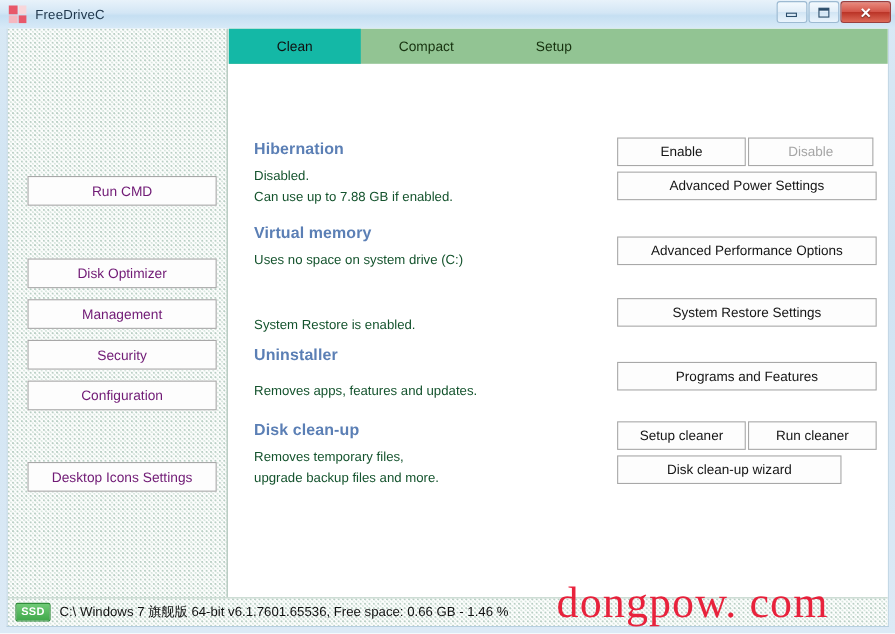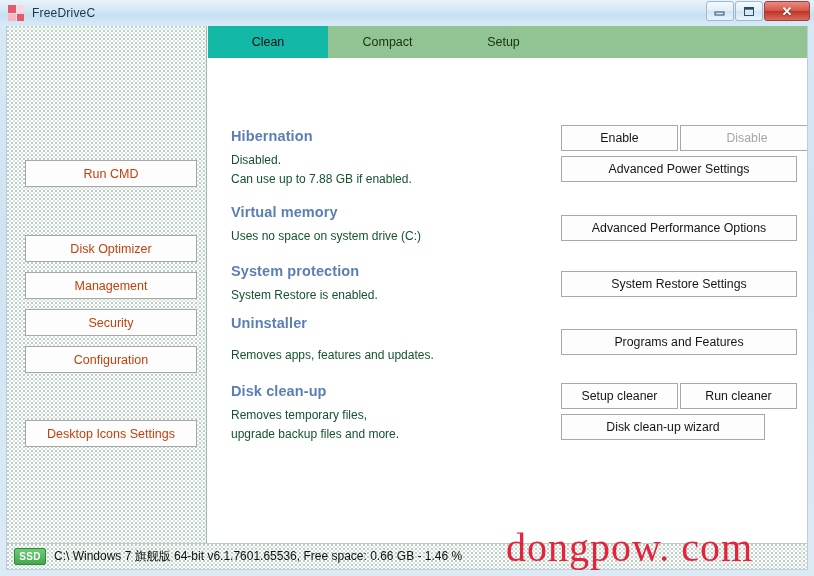--- a/index.html
+++ b/index.html
@@ -113,21 +113,21 @@
   }
   .side-btn {
     position: absolute;
     left: 18px;
     width: 172px;
     height: 27px;
     background: #fdfdfd;
     border: 1px solid #a8a8a8;
     font-family: "Liberation Sans", sans-serif;
     font-size: 12.5px;
-    color: #c2410c;
+    color: #701a75;
     display: flex;
     align-items: center;
     justify-content: center;
     cursor: pointer;
   }
 
   
   .main {
     position: absolute;
     left: 201px; top: 0;
@@ -324,34 +324,33 @@
 
       <div class="sections">
 
         <div class="section-title" style="left:23px;top:70px">Hibernation</div>
         <div class="section-line" style="left:23px;top:95px">Disabled.</div>
         <div class="section-line" style="left:23px;top:114px">Can use up to 7.88 GB if enabled.</div>
 
         <div class="section-title" style="left:23px;top:146px">Virtual memory</div>
         <div class="section-line" style="left:23px;top:171px">Uses no space on system drive (C:)</div>
 
-        <div class="section-title" style="left:23px;top:205px">System protection</div>
         <div class="section-line" style="left:23px;top:230px">System Restore is enabled.</div>
 
         <div class="section-title" style="left:23px;top:257px">Uninstaller</div>
         <div class="section-line" style="left:23px;top:290px">Removes apps, features and updates.</div>
 
         <div class="section-title" style="left:23px;top:325px">Disk clean-up</div>
         <div class="section-line" style="left:23px;top:350px">Removes temporary files,</div>
         <div class="section-line" style="left:23px;top:369px">upgrade backup files and more.</div>
 
         <div class="act-btn" style="left:353px;top:67px;width:117px">
           <span>Enable</span>
         </div>
-        <div class="act-btn disabled" style="left:472px;top:67px;width:134px">
+        <div class="act-btn disabled" style="left:472px;top:67px;width:114px">
           <span>Disable</span>
         </div>
         <div class="act-btn" style="left:353px;top:98px;width:236px">
           <span>Advanced Power Settings</span>
         </div>
         <div class="act-btn" style="left:353px;top:157px;width:236px">
           <span>Advanced Performance Options</span>
         </div>
         <div class="act-btn" style="left:353px;top:213px;width:236px">
           <span>System Restore Settings</span>

